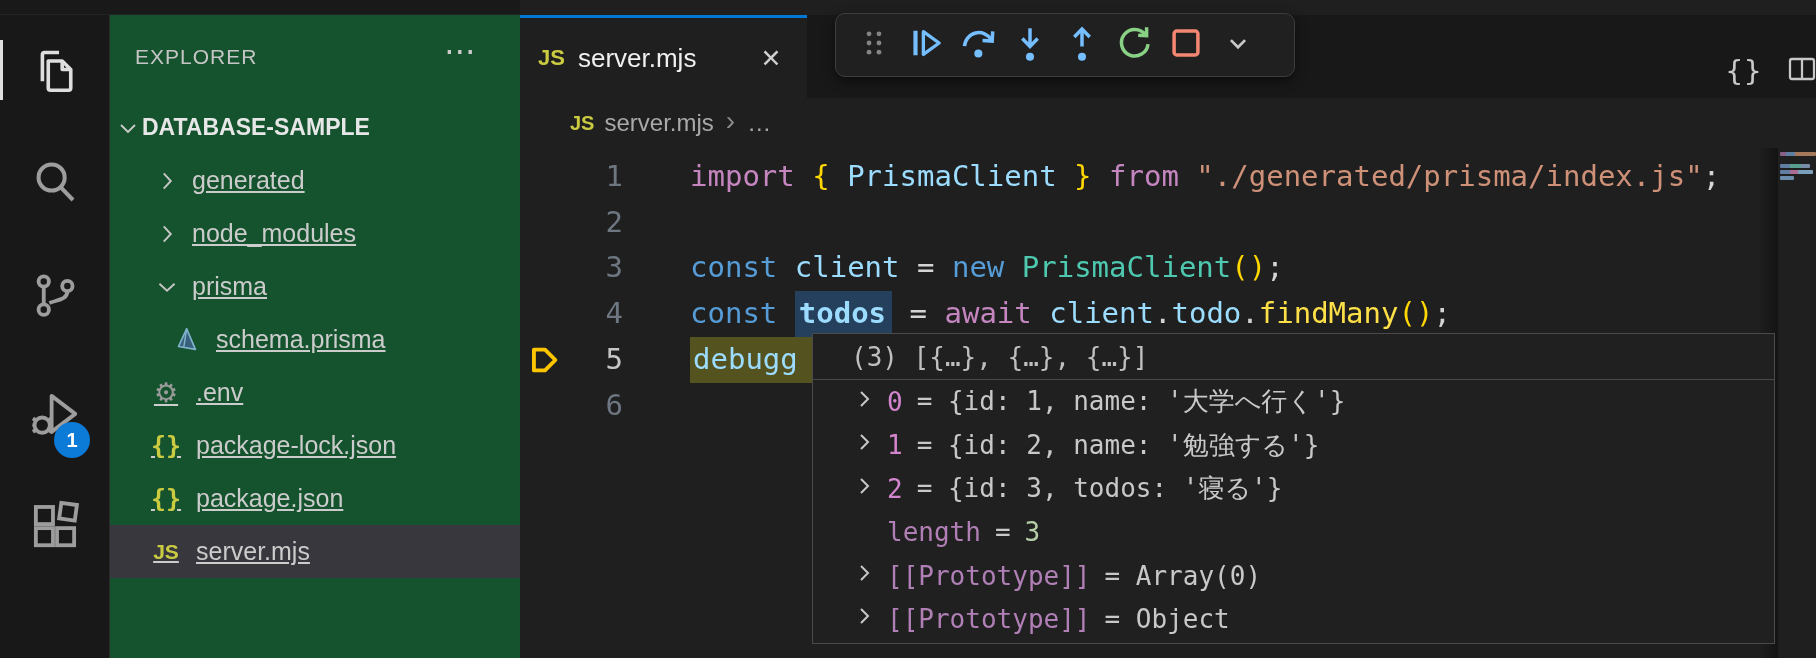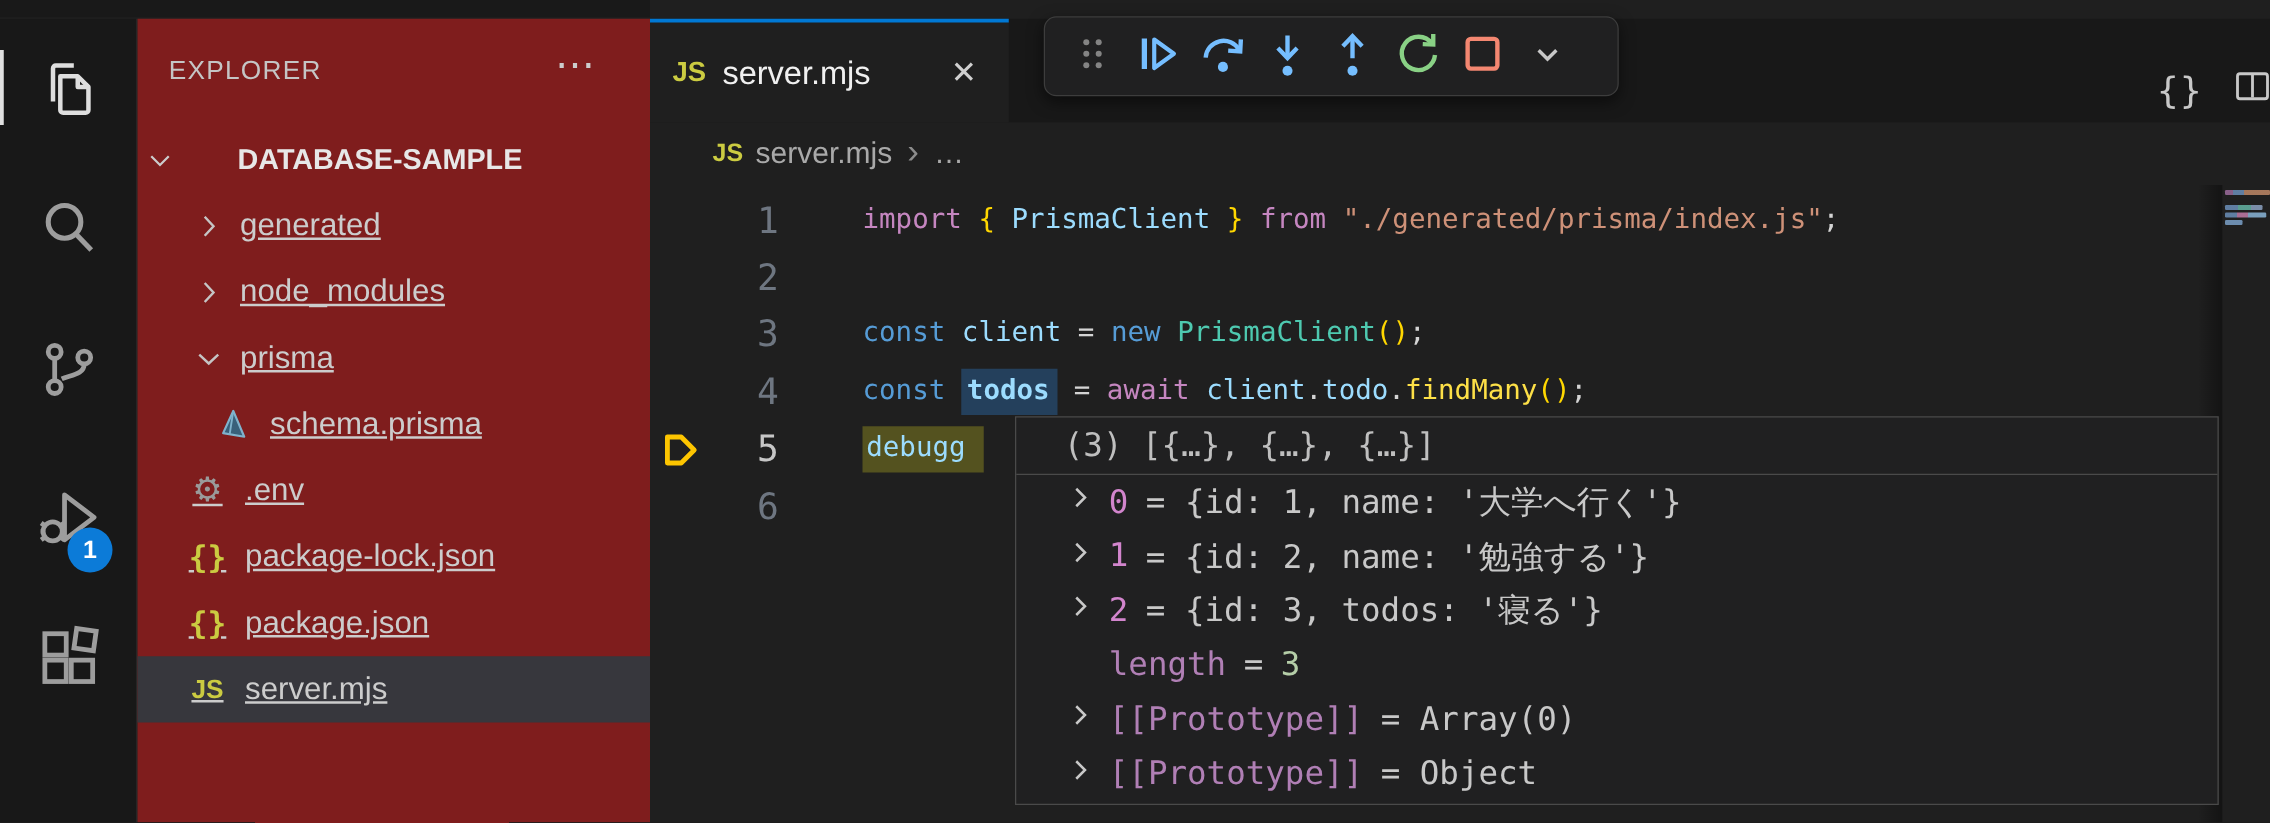--- a/index.html
+++ b/index.html
@@ -12,26 +12,26 @@
 
   
   .activitybar { position:absolute; left:0; top:15px; width:110px; height:643px; background:#181818; border-right:1px solid #2b2b2b; }
   .ab-item { position:absolute; left:28px; width:54px; height:54px; }
   .ab-item svg { width:54px; height:54px; }
   .ab-ind { position:absolute; left:0; width:3px; height:60px; background:#e0e0e0; }
   .ab-badge { position:absolute; width:36px; height:36px; border-radius:50%; background:#0c7bd8; color:#fff;
               font-size:20px; font-weight:700; display:flex; align-items:center; justify-content:center; }
 
   
-  .sidebar { position:absolute; left:110px; top:15px; width:410px; height:643px; background:#7f1d1d; }
+  .sidebar { position:absolute; left:110px; top:15px; width:410px; height:643px; background:#14532d; }
   .sb-header { position:absolute; left:25px; top:22px; height:40px; display:flex; align-items:center;
                color:#c5c5c5; font-size:21px; letter-spacing:1px; }
   .sb-dots { position:absolute; left:328px; top:14px; color:#cccccc; font-size:32px; width:44px; height:44px;
              display:flex; align-items:center; justify-content:center; }
-  .sb-section { position:absolute; left:0; top:86px; width:410px; height:53px; display:flex; align-items:center;gap:48px; }
+  .sb-section { position:absolute; left:0; top:86px; width:410px; height:53px; display:flex; align-items:center; }
   .sb-section .tw { width:24px; height:24px; margin-left:6px; }
   .sb-section .lbl { color:#e7e7e7; font-size:23px; font-weight:700; margin-left:2px; }
   #tree { position:absolute; left:0; top:139px; width:410px; }
   .tree-row { position:relative; width:410px; height:53px; display:flex; align-items:center; color:#cccccc; font-size:25px;text-decoration:underline; }
   .tree-row.selected { background:#37373d; }
   .tree-row .tw { width:26px; height:26px; flex:0 0 26px; margin-left:44px; }
   .tree-row .fic { width:36px; flex:0 0 36px; margin-left:38px; display:flex; align-items:center; justify-content:center; }
   .tree-row.lvl1 .fic { margin-left:58px; }
   .tree-row .lbl { margin-left:12px; white-space:nowrap; }
   .gear { font-size:27px; color:#9a9a9a; font-family:"DejaVu Sans",sans-serif; }
@@ -67,21 +67,21 @@
   .bc-sep { color:#8c8c8c; font-size:28px; margin:0 12px 4px 12px; }
   .bc-sym { color:#a9a9a9; font-size:24px; letter-spacing:2px; }
 
   
   .code-area { position:absolute; left:0; top:148px; width:1296px; height:510px; overflow:hidden; }
   .line { position:absolute; left:0; width:1296px; height:46px; }
   .ln { position:absolute; left:0; top:0; width:103px; text-align:right; color:#6e7681;
         font-family:"DejaVu Sans Mono","Liberation Mono",monospace; font-size:29px; line-height:46px; }
   .line.active .ln { color:#c6c6c6; }
   .lc { position:absolute; left:170px; top:0; white-space:pre; font-family:"DejaVu Sans Mono","Liberation Mono",monospace;
-        font-size:22px; line-height:46px; }
+        font-size:29px; line-height:46px; }
   .kp{color:#C586C0} .kb{color:#569CD6} .v{color:#9CDCFE} .cl{color:#4EC9B0}
   .fn{color:#fde047} .st{color:#CE9178} .bk{color:#FFD700} .pl{color:#D4D4D4}
   .sel{background:#24405c; padding:5px 6px 7px 4px;font-weight:bold;}
   .dbg{background:#54521f; padding:5px 15px 7px 3px;}
   .gutter-marker { position:absolute; left:7px; top:194px; width:36px; height:38px; }
 
   
   .popup { position:absolute; left:292px; top:333px; width:963px; height:311px; background:#202021;
            border:1px solid #4a4a4a; z-index:20; font-family:"DejaVu Sans Mono","Liberation Mono",monospace; }
   .popup-header { height:46px; border-bottom:1px solid #4a4a4a; display:flex; align-items:center;

